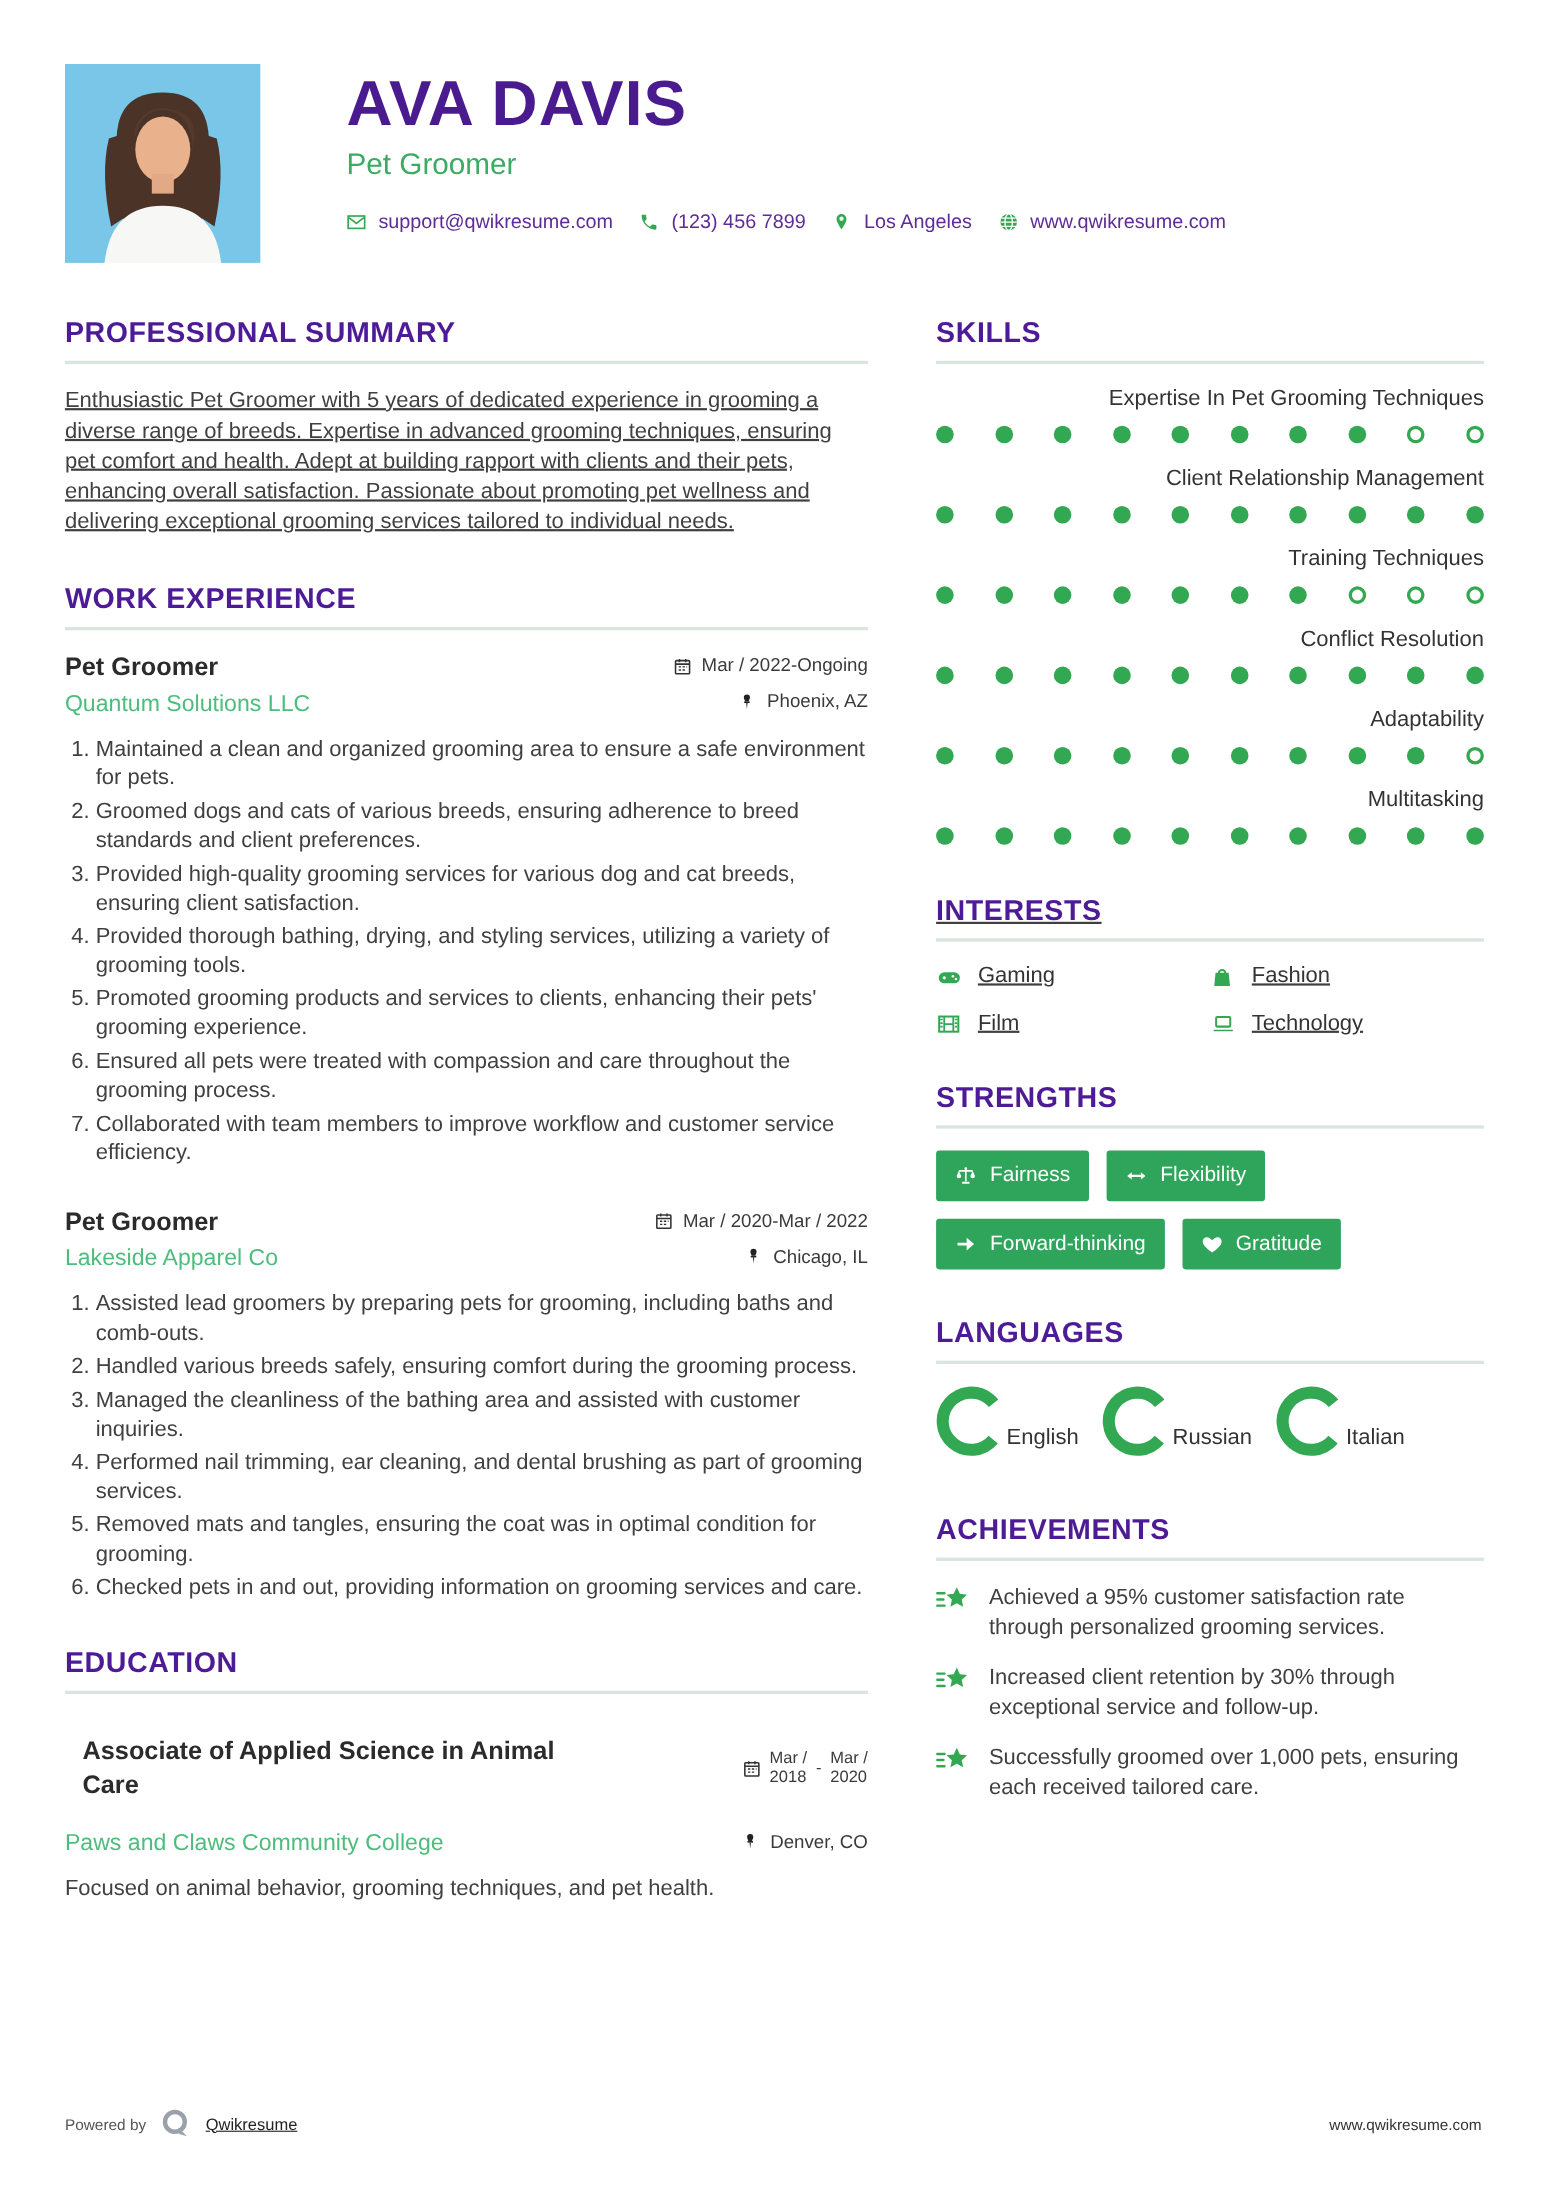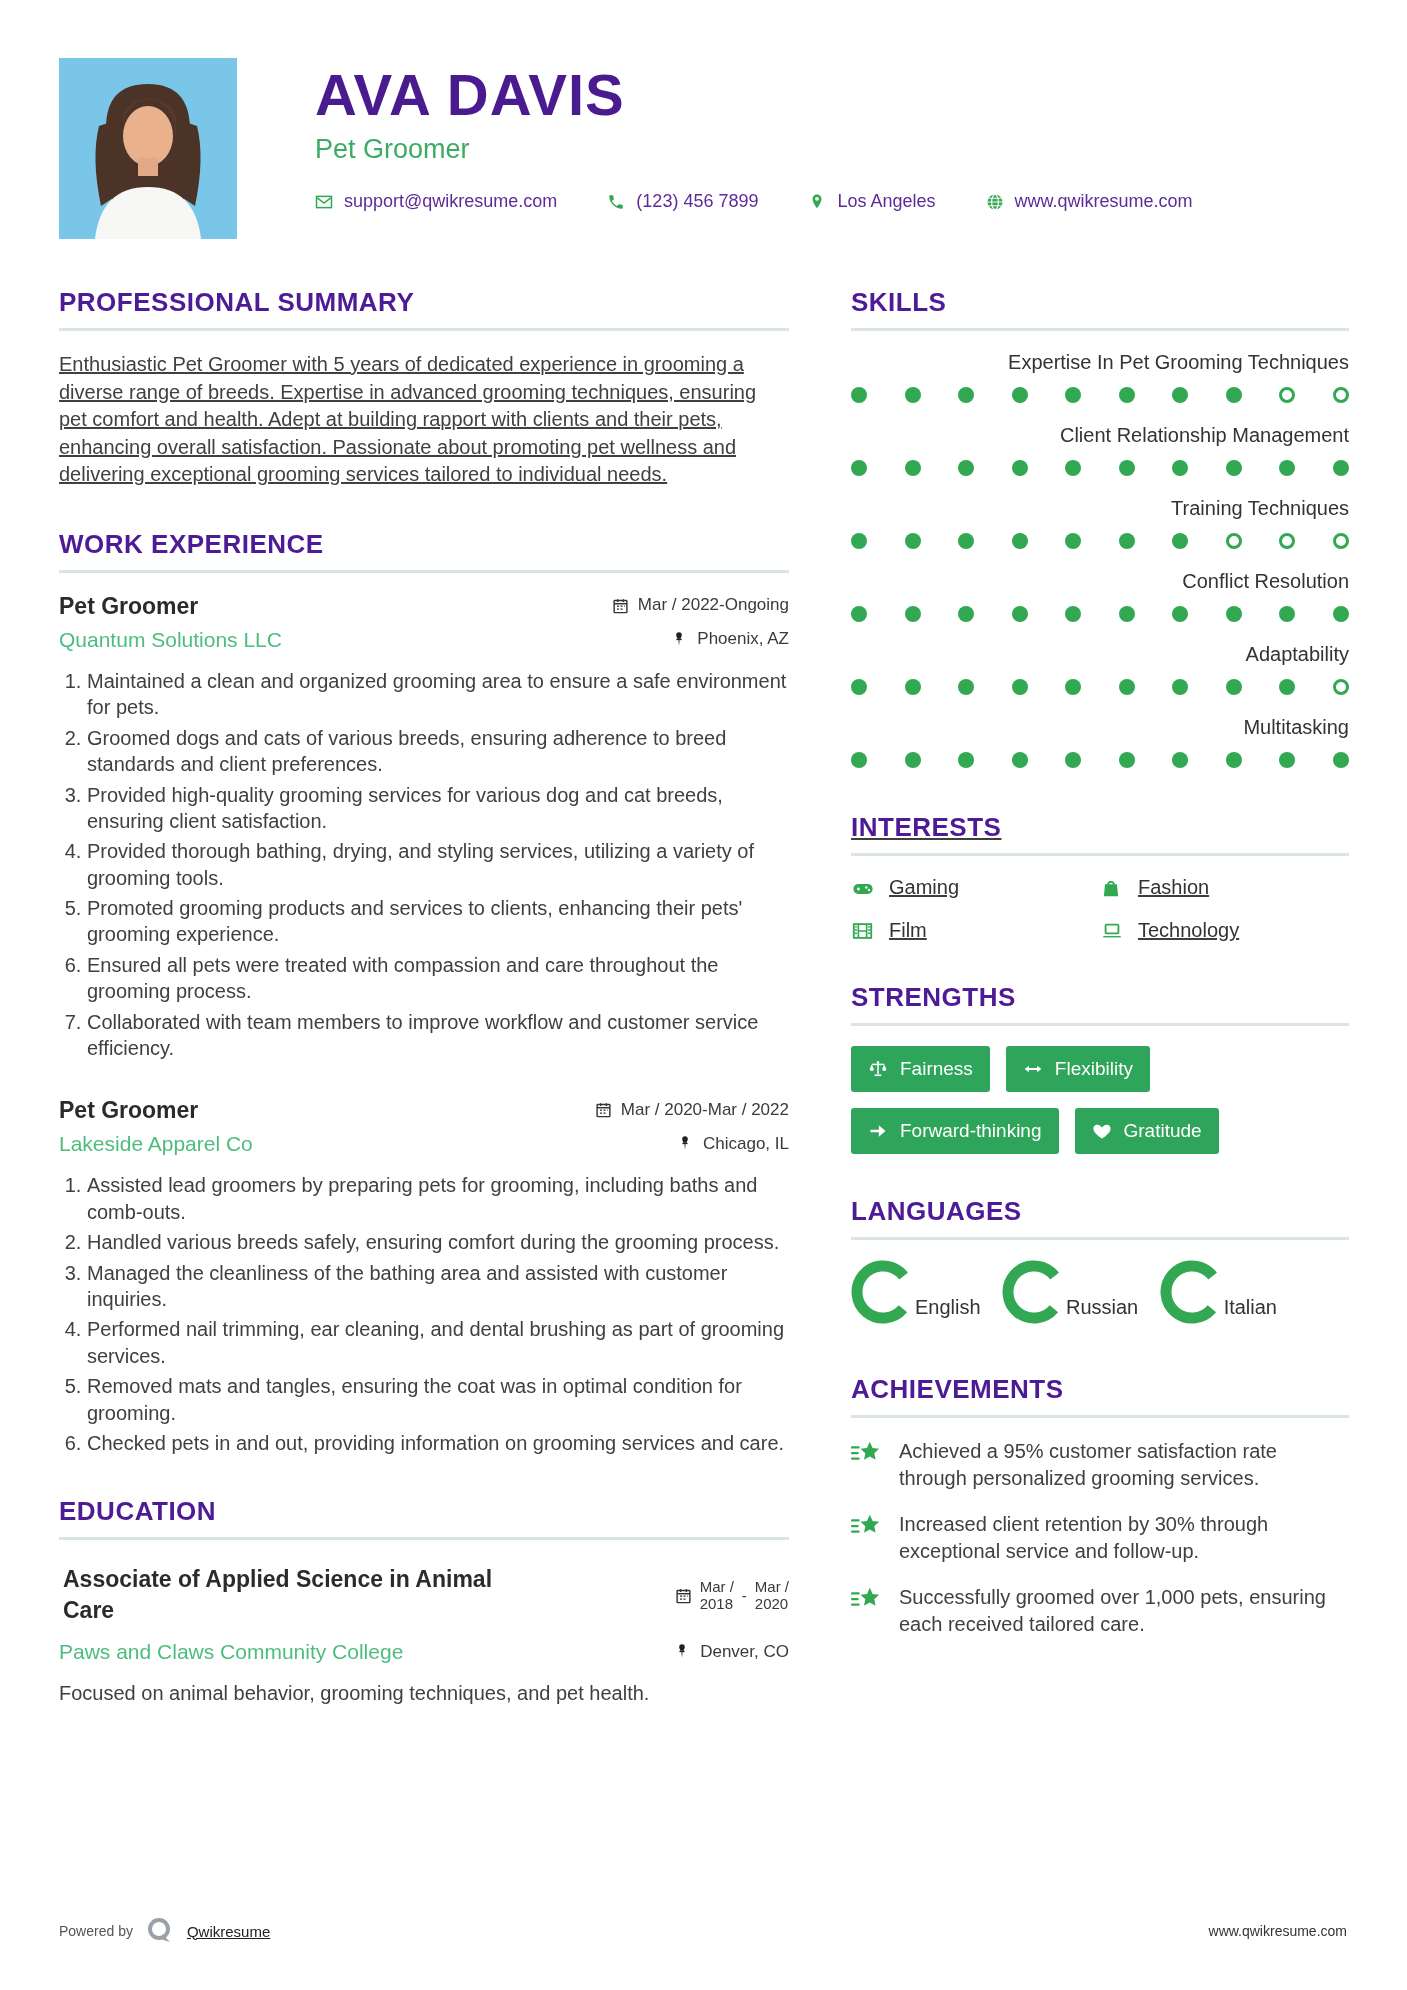--- a/index.html
+++ b/index.html
@@ -6,21 +6,21 @@
   body { font-family:"Liberation Sans", sans-serif; color:#3f3f3f; }
   .page { position:relative; width:1407px; height:1990px; background:#fff; overflow:hidden;
           padding:58px 60px 0 59px; box-sizing:border-box; }
 
   
   .header { display:flex; align-items:flex-start; }
   .photo { width:178px; height:181px; flex:0 0 auto; overflow:hidden; }
   .head-info { margin-left:78px; padding-top:8px; }
   .name { font-size:58px; font-weight:bold; letter-spacing:1px; color:#4a1b8f; margin:0; line-height:1; }
   .job-title-main { font-size:27px; color:#3cab63; margin-top:10px; }
-  .contact-row { display:flex; align-items:center; gap:50px; margin-top:26px; font-size:18px; color:#5e2b97; }
+  .contact-row { display:flex; align-items:center; gap:24px; margin-top:26px; font-size:18px; color:#5e2b97; }
   .contact-item { display:flex; align-items:center; gap:11px; text-decoration:none; color:#5e2b97; }
   .cicon { width:18px; height:18px; display:inline-block; }
 
   
   .columns { display:flex; gap:62px; margin-top:48px; }
   .col-left { width:730px; flex:0 0 auto; }
   .col-right { width:498px; flex:0 0 auto; }
 
   .sec-title { font-size:26px; font-weight:bold; letter-spacing:.5px; color:#4e1b96; margin:0 0 10px 0; }
   .sec-rule { height:3px; background:#d9e5de; margin-bottom:20px; }
@@ -36,21 +36,21 @@
   .job-title { font-size:23px; font-weight:bold; color:#2b2b2b; margin:0; }
   .meta { display:flex; align-items:center; gap:9px; font-size:17px; color:#3a3a3a; white-space:nowrap; }
   .micon { width:17px; height:17px; display:inline-block; }
   .job-sub { display:flex; justify-content:space-between; align-items:baseline; margin-top:8px; }
   .company { font-size:21px; color:#4dbd7d; }
   .duties { margin:16px 0 0 0; padding-left:28px; font-size:20px; line-height:1.32; color:#404040; }
   .duties li { margin-bottom:4px; }
 
   
   .edu-head { display:flex; justify-content:space-between; }
-  .degree { font-size:23px; font-weight:bold; color:#2b2b2b; margin:4px; max-width:440px; line-height:1.35; }
+  .degree { font-size:23px; font-weight:bold; color:#2b2b2b; margin:16px; max-width:440px; line-height:1.35; }
   .edu-date { display:flex; align-items:center; gap:8px; font-size:15px; color:#3a3a3a; line-height:1.15; }
   .edu-date .dcol { display:flex; flex-direction:column; }
   .edu-sub { display:flex; justify-content:space-between; align-items:baseline; margin-top:10px; }
   .edu-desc { font-size:20px; color:#404040; margin-top:18px; }
 
   
   .skill { margin-bottom:21px; }
   .skill-name { font-size:20px; color:#333; margin-bottom:13px;text-align:right; }
   .dots { display:flex; justify-content:space-between; }
   .dot { width:16px; height:16px; border-radius:50%; box-sizing:border-box; }

